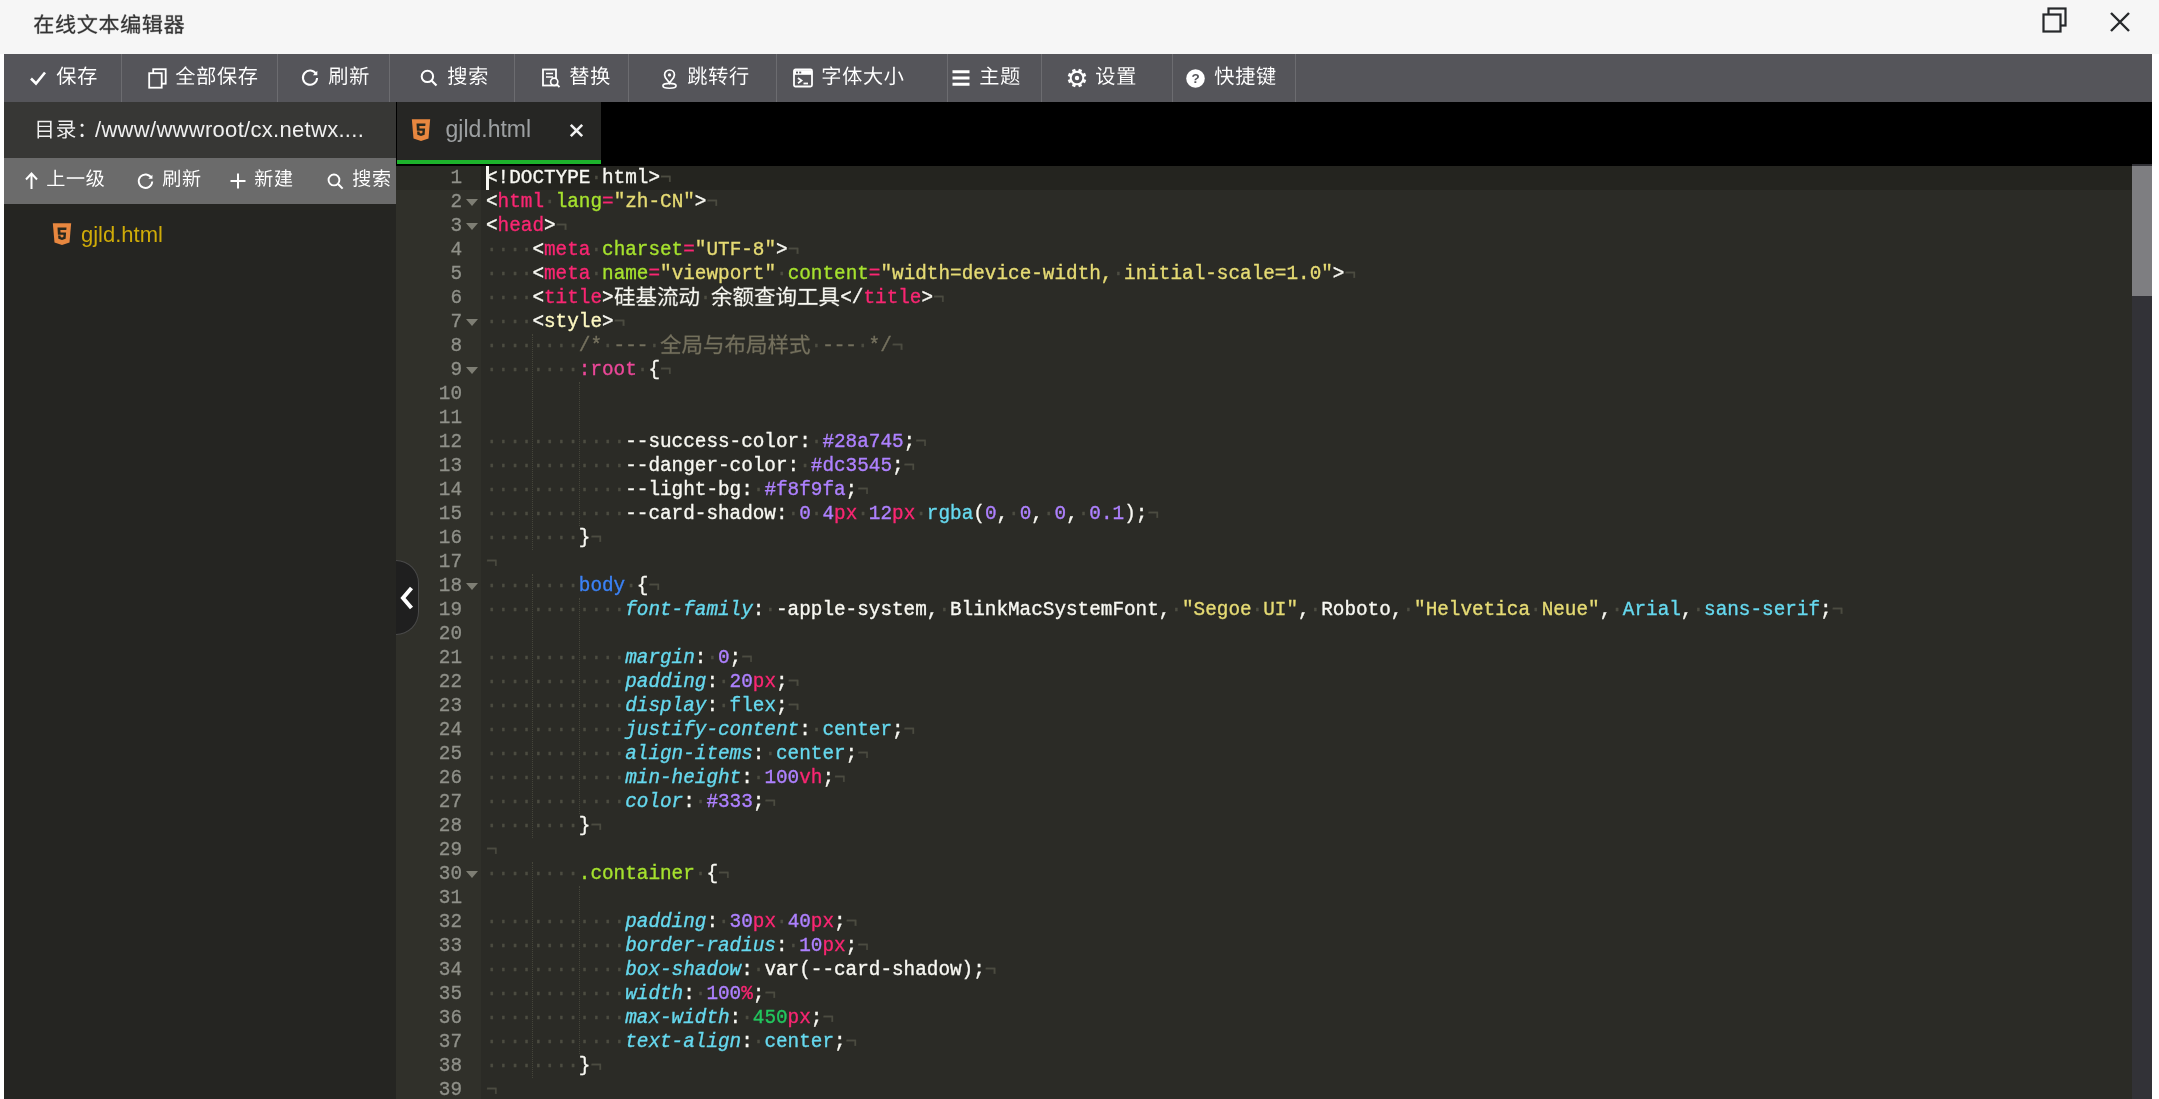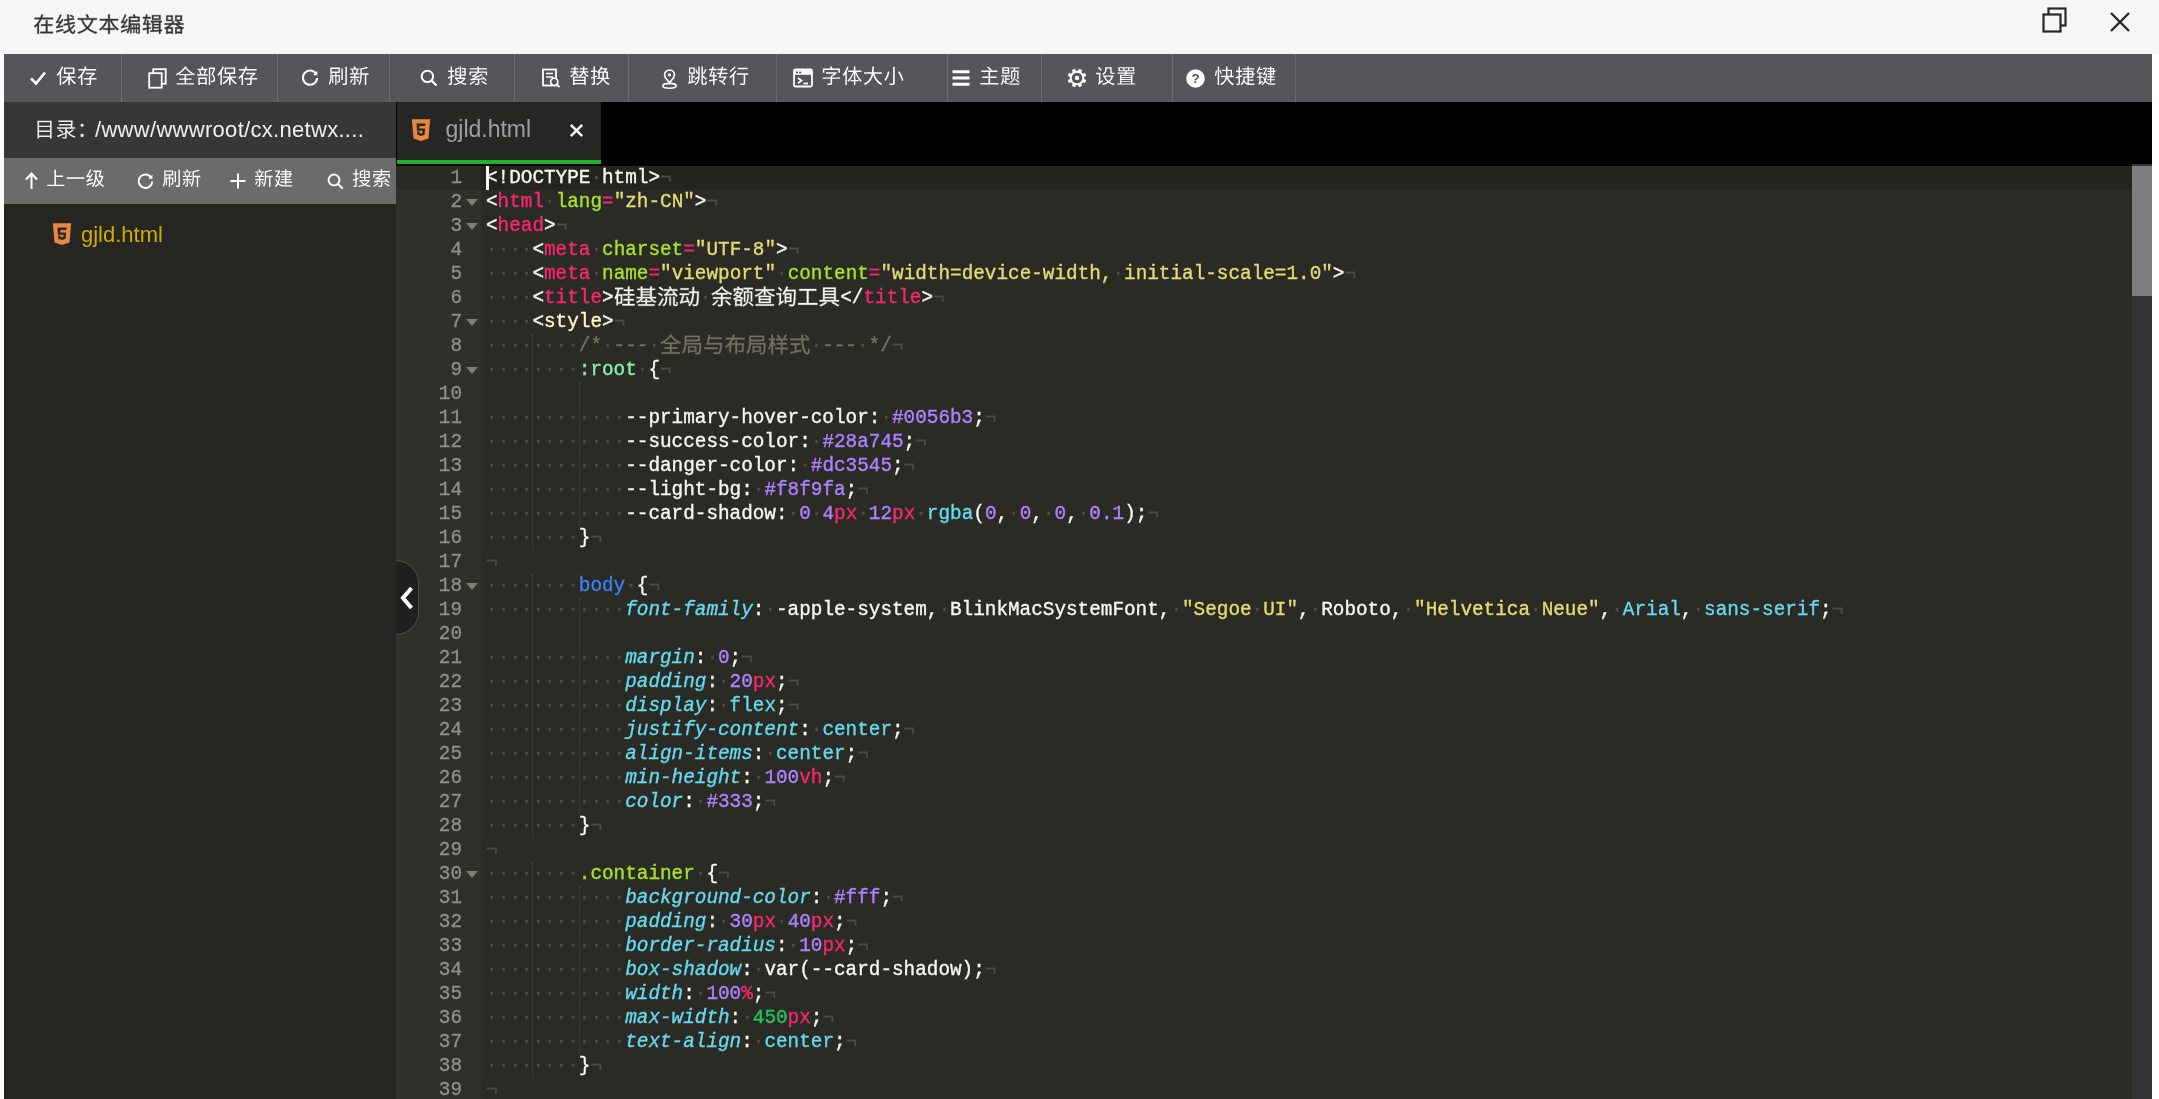--- a/index.html
+++ b/index.html
@@ -286,24 +286,23 @@
           <path transform="translate(0.0 18.6) scale(0.02150 -0.02150)" d="M493 851C392 692 209 545 26 462C45 446 67 421 78 401C118 421 158 444 197 469V404H461V248H203V181H461V16H76V-52H929V16H539V181H809V248H539V404H809V470C847 444 885 420 925 397C936 419 958 445 977 460C814 546 666 650 542 794L559 820ZM200 471C313 544 418 637 500 739C595 630 696 546 807 471Z"></path>
           <path transform="translate(21.5 18.6) scale(0.02150 -0.02150)" d="M153 788V549C153 386 141 156 28 -6C44 -15 76 -40 88 -54C173 68 207 231 220 377H836C825 121 813 25 791 2C782 -9 772 -11 754 -11C735 -11 686 -10 633 -6C645 -26 653 -55 654 -76C708 -80 760 -80 788 -77C819 -74 838 -67 857 -45C887 -9 899 103 912 409C913 420 913 444 913 444H225L227 530H843V788ZM227 723H768V595H227ZM308 298V-19H378V39H690V298ZM378 236H620V101H378Z"></path>
           <path transform="translate(43.0 18.6) scale(0.02150 -0.02150)" d="M57 238V166H681V238ZM261 818C236 680 195 491 164 380L227 379H243H807C784 150 758 45 721 15C708 4 694 3 669 3C640 3 562 4 484 11C499 -10 510 -41 512 -64C583 -68 655 -70 691 -68C734 -65 760 -59 786 -33C832 11 859 127 888 413C890 424 891 450 891 450H261C273 504 287 567 300 630H876V702H315L336 810Z"></path>
           <path transform="translate(64.5 18.6) scale(0.02150 -0.02150)" d="M399 841C385 790 367 738 346 687H61V614H313C246 481 153 358 31 275C45 259 65 230 76 211C130 249 179 294 222 343V13H297V360H509V-81H585V360H811V109C811 95 806 91 789 90C773 90 715 89 651 91C661 72 673 44 676 23C762 23 815 23 846 35C877 47 886 68 886 108V431H811H585V566H509V431H291C331 489 366 550 396 614H941V687H428C446 732 462 778 476 823Z"></path>
           <path transform="translate(86.0 18.6) scale(0.02150 -0.02150)" d="M153 788V549C153 386 141 156 28 -6C44 -15 76 -40 88 -54C173 68 207 231 220 377H836C825 121 813 25 791 2C782 -9 772 -11 754 -11C735 -11 686 -10 633 -6C645 -26 653 -55 654 -76C708 -80 760 -80 788 -77C819 -74 838 -67 857 -45C887 -9 899 103 912 409C913 420 913 444 913 444H225L227 530H843V788ZM227 723H768V595H227ZM308 298V-19H378V39H690V298ZM378 236H620V101H378Z"></path>
           <path transform="translate(107.5 18.6) scale(0.02150 -0.02150)" d="M441 811C475 760 511 692 525 649L595 678C580 721 542 786 507 836ZM822 843C800 784 762 704 728 648H399V579H624V441H430V372H624V231H361V160H624V-79H699V160H947V231H699V372H895V441H699V579H928V648H807C837 698 870 761 898 817ZM183 840V647H55V577H183C154 441 93 281 31 197C44 179 63 146 71 124C112 185 152 281 183 382V-79H255V440C282 390 313 332 326 299L373 355C356 383 282 498 255 534V577H361V647H255V840Z"></path>
           <path transform="translate(129.0 18.6) scale(0.02150 -0.02150)" d="M709 791C761 755 823 701 853 665L905 712C875 747 811 798 760 833ZM565 836C565 774 567 713 570 653H55V580H575C601 208 685 -82 849 -82C926 -82 954 -31 967 144C946 152 918 169 901 186C894 52 883 -4 855 -4C756 -4 678 241 653 580H947V653H649C646 712 645 773 645 836ZM59 24 83 -50C211 -22 395 20 565 60L559 128L345 82V358H532V431H90V358H270V67Z"></path>
         </svg><span class="iv">·</span><span style="color:#75715e">---</span><span class="iv">·</span><span style="color:#75715e">*/</span><span class="iv">¬</span></pre>
 <div class="num" style="top:192.0px">9</div>
 <div class="fold" style="top:201.5px"></div>
-<pre class="code abs" style="left:90.5px;top:192.0px;color:#f8f8f2"><span class="iv">········</span><span style="color:#86efac">:root</span><span class="iv">·</span><span style="color:#f8f8f2">{</span><span class="iv">¬</span></pre>
+<pre class="code abs" style="left:90.5px;top:192.0px;color:#f8f8f2"><span class="iv">········</span><span style="color:#ec4899">:root</span><span class="iv">·</span><span style="color:#f8f8f2">{</span><span class="iv">¬</span></pre>
 <div class="num" style="top:216.0px">10</div>
 <div class="num" style="top:240.0px">11</div>
-<pre class="code abs" style="left:90.5px;top:240.0px;color:#f8f8f2"><span class="iv">············</span><span style="color:#f8f8f2">--primary-hover-color</span><span style="color:#f8f8f2">:</span><span class="iv">·</span><span style="color:#ae81ff">#0056b3</span><span style="color:#f8f8f2">;</span><span class="iv">¬</span></pre>
 <div class="num" style="top:264.0px">12</div>
 <pre class="code abs" style="left:90.5px;top:264.0px;color:#f8f8f2"><span class="iv">············</span><span style="color:#f8f8f2">--success-color</span><span style="color:#f8f8f2">:</span><span class="iv">·</span><span style="color:#ae81ff">#28a745</span><span style="color:#f8f8f2">;</span><span class="iv">¬</span></pre>
 <div class="num" style="top:288.0px">13</div>
 <pre class="code abs" style="left:90.5px;top:288.0px;color:#f8f8f2"><span class="iv">············</span><span style="color:#f8f8f2">--danger-color</span><span style="color:#f8f8f2">:</span><span class="iv">·</span><span style="color:#ae81ff">#dc3545</span><span style="color:#f8f8f2">;</span><span class="iv">¬</span></pre>
 <div class="num" style="top:312.0px">14</div>
 <pre class="code abs" style="left:90.5px;top:312.0px;color:#f8f8f2"><span class="iv">············</span><span style="color:#f8f8f2">--light-bg</span><span style="color:#f8f8f2">:</span><span class="iv">·</span><span style="color:#ae81ff">#f8f9fa</span><span style="color:#f8f8f2">;</span><span class="iv">¬</span></pre>
 <div class="num" style="top:336.0px">15</div>
 <pre class="code abs" style="left:90.5px;top:336.0px;color:#f8f8f2"><span class="iv">············</span><span style="color:#f8f8f2">--card-shadow</span><span style="color:#f8f8f2">:</span><span class="iv">·</span><span style="color:#ae81ff">0</span><span class="iv">·</span><span style="color:#ae81ff">4</span><span style="color:#f92672">px</span><span class="iv">·</span><span style="color:#ae81ff">12</span><span style="color:#f92672">px</span><span class="iv">·</span><span style="color:#66d9ef">rgba</span><span style="color:#f8f8f2">(</span><span style="color:#ae81ff">0</span><span style="color:#f8f8f2">,</span><span class="iv">·</span><span style="color:#ae81ff">0</span><span style="color:#f8f8f2">,</span><span class="iv">·</span><span style="color:#ae81ff">0</span><span style="color:#f8f8f2">,</span><span class="iv">·</span><span style="color:#ae81ff">0.1</span><span style="color:#f8f8f2">)</span><span style="color:#f8f8f2">;</span><span class="iv">¬</span></pre>
 <div class="num" style="top:360.0px">16</div>
 <pre class="code abs" style="left:90.5px;top:360.0px;color:#f8f8f2"><span class="iv">········</span><span style="color:#f8f8f2">}</span><span class="iv">¬</span></pre>
@@ -330,21 +329,20 @@
 <div class="num" style="top:624.0px">27</div>
 <pre class="code abs" style="left:90.5px;top:624.0px;color:#f8f8f2"><span class="iv">············</span><span style="color:#66d9ef;font-style:italic">color</span><span style="color:#f8f8f2">:</span><span class="iv">·</span><span style="color:#ae81ff">#333</span><span style="color:#f8f8f2">;</span><span class="iv">¬</span></pre>
 <div class="num" style="top:648.0px">28</div>
 <pre class="code abs" style="left:90.5px;top:648.0px;color:#f8f8f2"><span class="iv">········</span><span style="color:#f8f8f2">}</span><span class="iv">¬</span></pre>
 <div class="num" style="top:672.0px">29</div>
 <pre class="code abs" style="left:90.5px;top:672.0px;color:#f8f8f2"><span class="iv">¬</span></pre>
 <div class="num" style="top:696.0px">30</div>
 <div class="fold" style="top:705.5px"></div>
 <pre class="code abs" style="left:90.5px;top:696.0px;color:#f8f8f2"><span class="iv">········</span><span style="color:#a6e22e">.container</span><span class="iv">·</span><span style="color:#f8f8f2">{</span><span class="iv">¬</span></pre>
 <div class="num" style="top:720.0px">31</div>
-<pre class="code abs" style="left:90.5px;top:720.0px;color:#f8f8f2"><span class="iv">············</span><span style="color:#66d9ef;font-style:italic">background-color</span><span style="color:#f8f8f2">:</span><span class="iv">·</span><span style="color:#ae81ff">#fff</span><span style="color:#f8f8f2">;</span><span class="iv">¬</span></pre>
 <div class="num" style="top:744.0px">32</div>
 <pre class="code abs" style="left:90.5px;top:744.0px;color:#f8f8f2"><span class="iv">············</span><span style="color:#66d9ef;font-style:italic">padding</span><span style="color:#f8f8f2">:</span><span class="iv">·</span><span style="color:#ae81ff">30</span><span style="color:#f92672">px</span><span class="iv">·</span><span style="color:#ae81ff">40</span><span style="color:#f92672">px</span><span style="color:#f8f8f2">;</span><span class="iv">¬</span></pre>
 <div class="num" style="top:768.0px">33</div>
 <pre class="code abs" style="left:90.5px;top:768.0px;color:#f8f8f2"><span class="iv">············</span><span style="color:#66d9ef;font-style:italic">border-radius</span><span style="color:#f8f8f2">:</span><span class="iv">·</span><span style="color:#ae81ff">10</span><span style="color:#f92672">px</span><span style="color:#f8f8f2">;</span><span class="iv">¬</span></pre>
 <div class="num" style="top:792.0px">34</div>
 <pre class="code abs" style="left:90.5px;top:792.0px;color:#f8f8f2"><span class="iv">············</span><span style="color:#66d9ef;font-style:italic">box-shadow</span><span style="color:#f8f8f2">:</span><span class="iv">·</span><span style="color:#f8f8f2">var(--card-shadow)</span><span style="color:#f8f8f2">;</span><span class="iv">¬</span></pre>
 <div class="num" style="top:816.0px">35</div>
 <pre class="code abs" style="left:90.5px;top:816.0px;color:#f8f8f2"><span class="iv">············</span><span style="color:#66d9ef;font-style:italic">width</span><span style="color:#f8f8f2">:</span><span class="iv">·</span><span style="color:#ae81ff">100</span><span style="color:#f92672">%</span><span style="color:#f8f8f2">;</span><span class="iv">¬</span></pre>
 <div class="num" style="top:840.0px">36</div>
 <pre class="code abs" style="left:90.5px;top:840.0px;color:#f8f8f2"><span class="iv">············</span><span style="color:#66d9ef;font-style:italic">max-width</span><span style="color:#f8f8f2">:</span><span class="iv">·</span><span style="color:#22c55e">450</span><span style="color:#f92672">px</span><span style="color:#f8f8f2">;</span><span class="iv">¬</span></pre>

